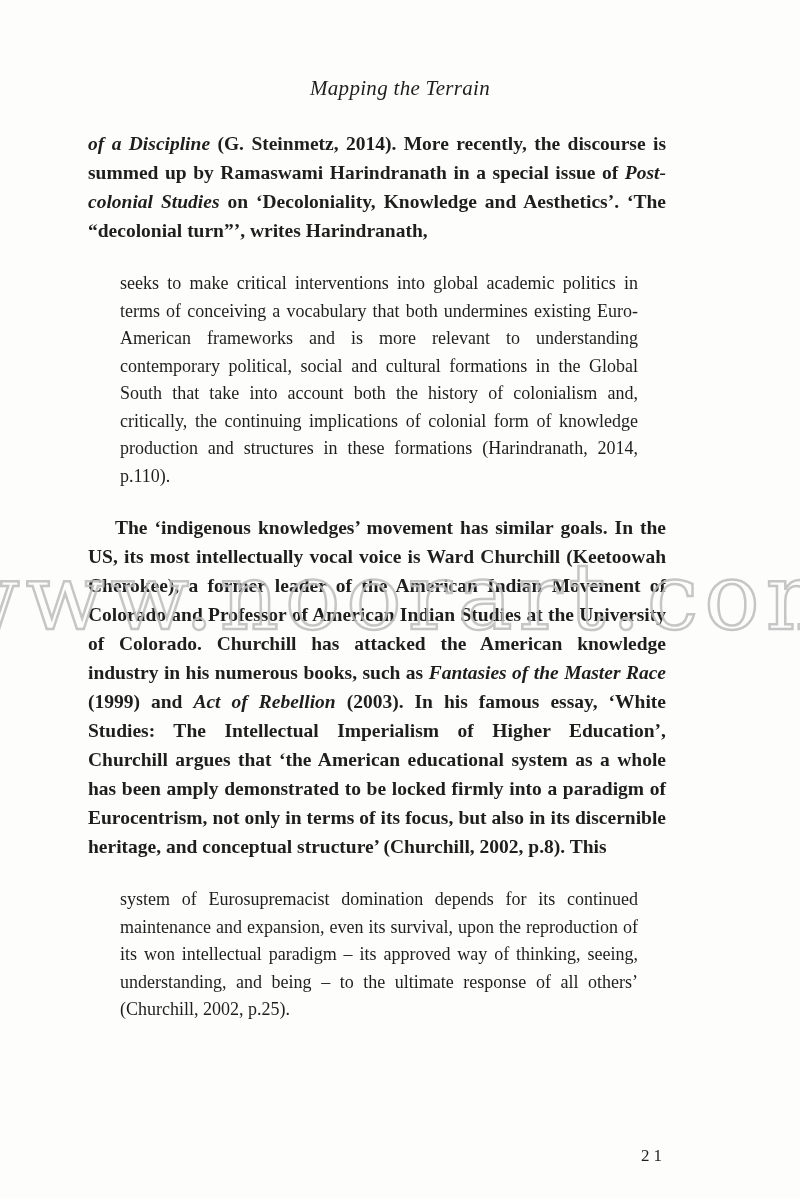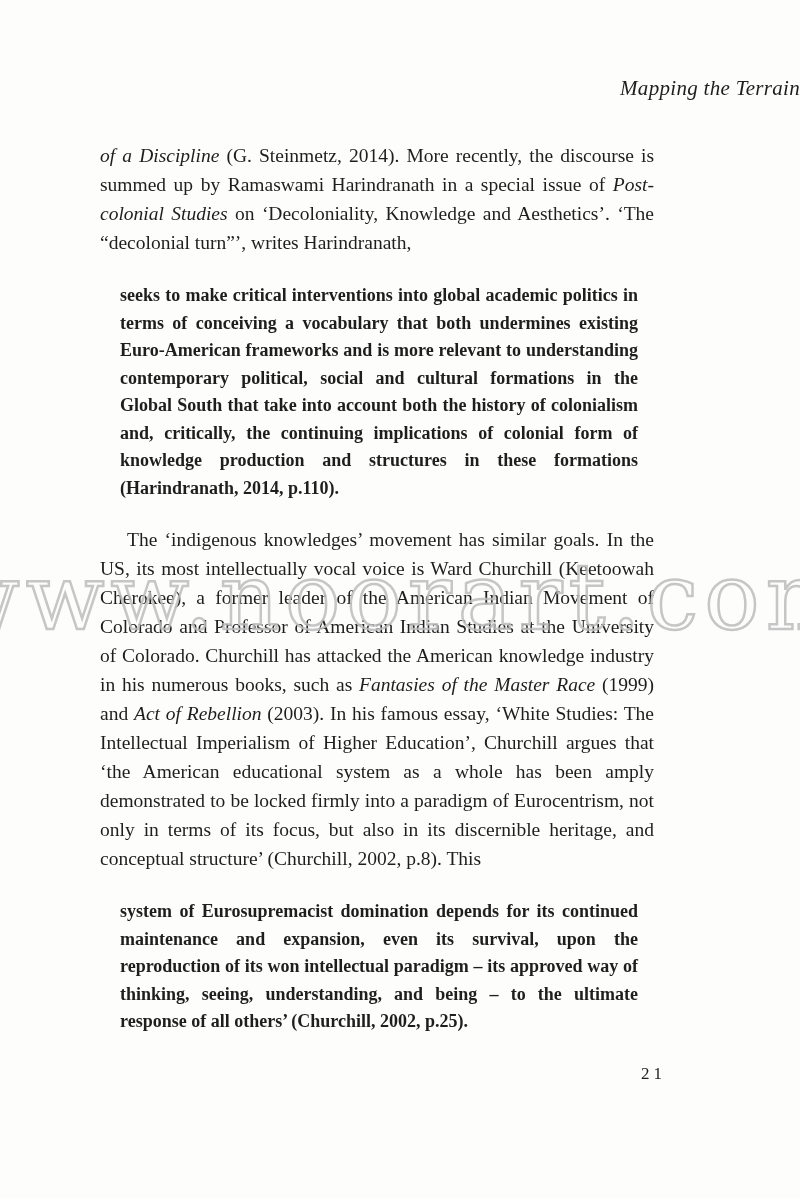--- a/index.html
+++ b/index.html
@@ -14,47 +14,47 @@
     background: #fdfdfc;
     font-family: "Liberation Serif", "DejaVu Serif", serif;
     color: #1e1e1e;
     overflow: hidden;
   }
   .running-header {
     position: absolute;
     top: 76px;
     left: 0;
     width: 100%;
-    text-align: right;
+    text-align: center;
     font-style: italic;
     font-size: 21px;
     letter-spacing: 0.3px;
   }
   .text-block {
     position: absolute;
     top: 129px;
     left: 88px;
     width: 578px;
   }
   .body-para {
-    margin: 12px;
+    margin: 0;
     font-size: 19.5px;
     line-height: 29px;
     text-align: justify;
+    font-weight: bold;
   }
   .body-para.indent {
     text-indent: 27px;
   }
   .quote {
     margin: 25px 0 23px 32px;
     width: 518px;
     font-size: 18px;
     line-height: 27.5px;
     text-align: justify;
-    font-weight: bold;
   }
   em {
     font-style: italic;
   }
   .watermark {
     position: absolute;
     top: 552px;
     left: 50%;
     transform: translateX(-50%);
     white-space: nowrap;
@@ -63,21 +63,21 @@
     line-height: 1;
     letter-spacing: 6px;
     color: transparent;
     -webkit-text-stroke: 2.5px #bdbdbd;
     opacity: 0.85;
     z-index: 5;
     pointer-events: none;
   }
   .page-number {
     position: absolute;
-    top: 1064px;
+    top: 1146px;
     left: 88px;
     width: 578px;
     text-align: right;
     font-size: 17px;
     letter-spacing: 4px;
   }
 </style>
 </head>
 <body>
 

